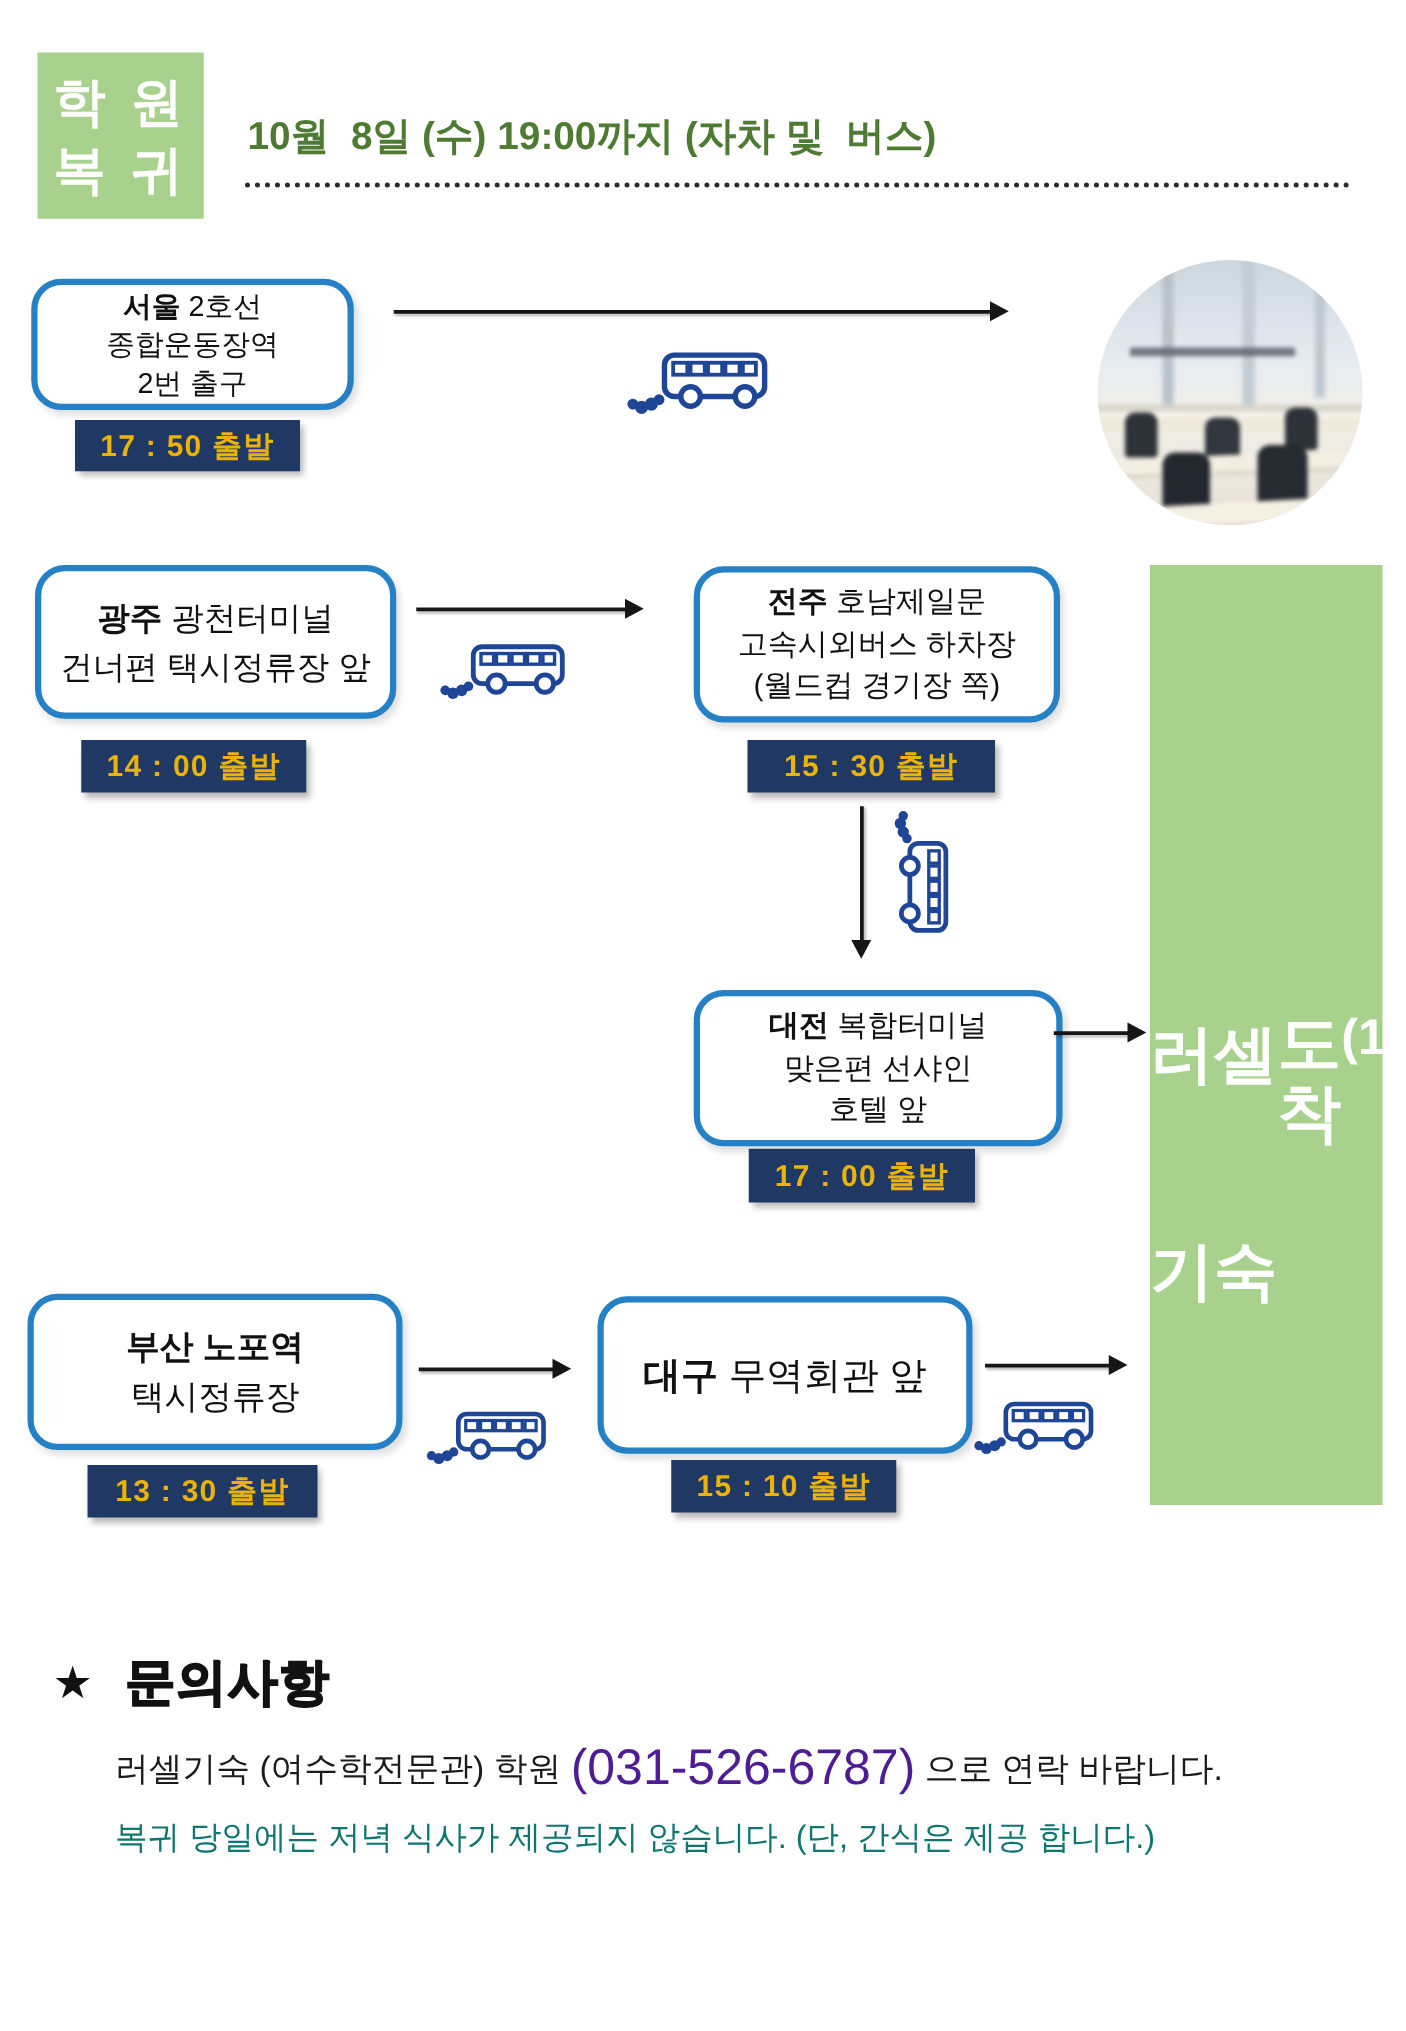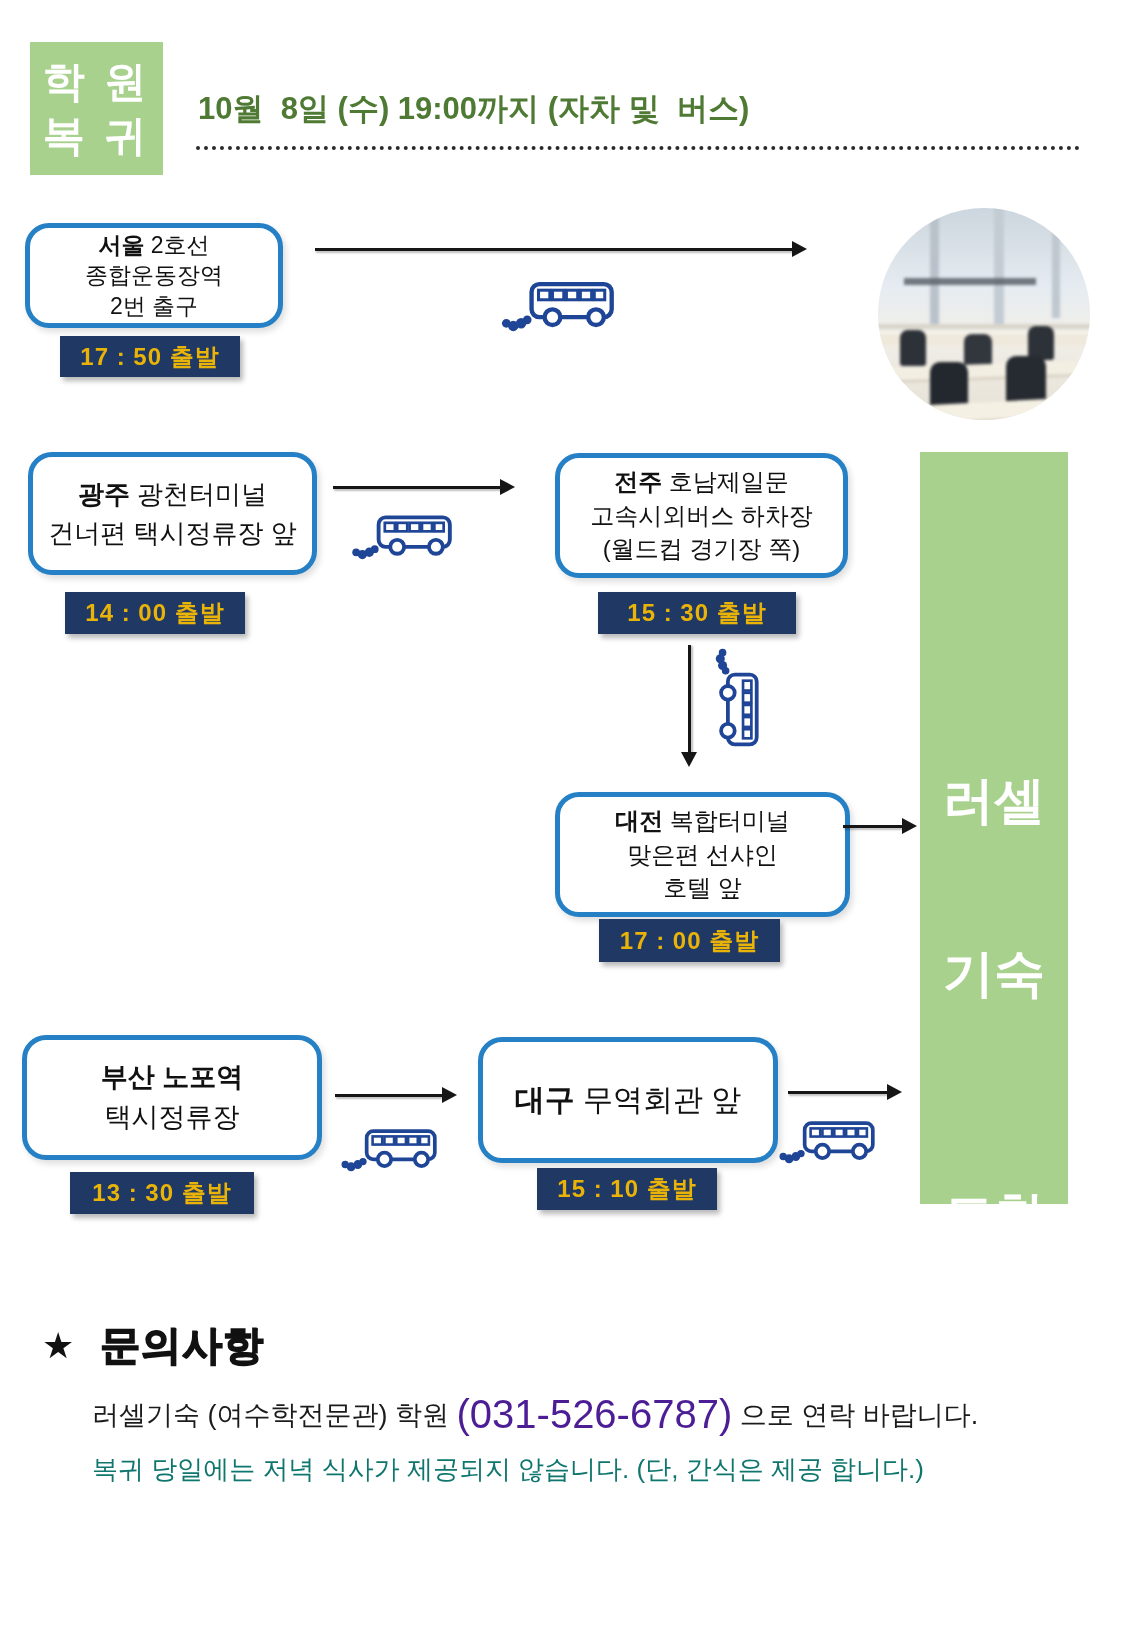--- a/index.html
+++ b/index.html
@@ -54,22 +54,22 @@
   
   .bus{position:absolute;}
   .bus svg{width:100%;height:100%;display:block;}
   .b1{left:498px;top:278px;width:122px;height:54px;}
   .b2{left:350px;top:512px;width:106px;height:48px;}
   .b3{left:340px;top:1126px;width:100px;height:46px;}
   .b4{left:778px;top:1118px;width:100px;height:46px;}
   .bv{left:686px;top:675px;width:105px;height:47px;transform:rotate(90deg);}
 
   
-  .dest{position:absolute;left:920px;top:452px;width:148px;height:752px;background:#a9d18e;
-        color:#fff;font-weight:bold;text-align:center;display:flex;flex-direction:column;align-items:center;}
+  .dest{position:absolute;left:920px;top:452px;width:186px;height:752px;background:#a9d18e;
+        color:#fff;font-weight:bold;text-align:center;display:flex;align-items:center;}
   .dest-name{margin-top:205px;font-size:51px;line-height:1.13;white-space:pre;}
   .dest-arrive{margin-top:70px;font-size:51px;line-height:1.1;}
   .dest-time{margin-top:4px;font-size:40px;}
 
   
   .photo{position:absolute;left:878px;top:208px;width:212px;height:212px;border-radius:50%;overflow:hidden;
          background:linear-gradient(180deg,#ccd6de 0%,#e6ecf1 38%,#f1efe9 60%,#e7e1d5 100%);}
   .ph{position:absolute;inset:-6px;filter:blur(1.6px);}
   .ph div{position:absolute;}
   .ph .w1{left:58px;top:0;width:9px;height:124px;background:#b9c2ca;}

